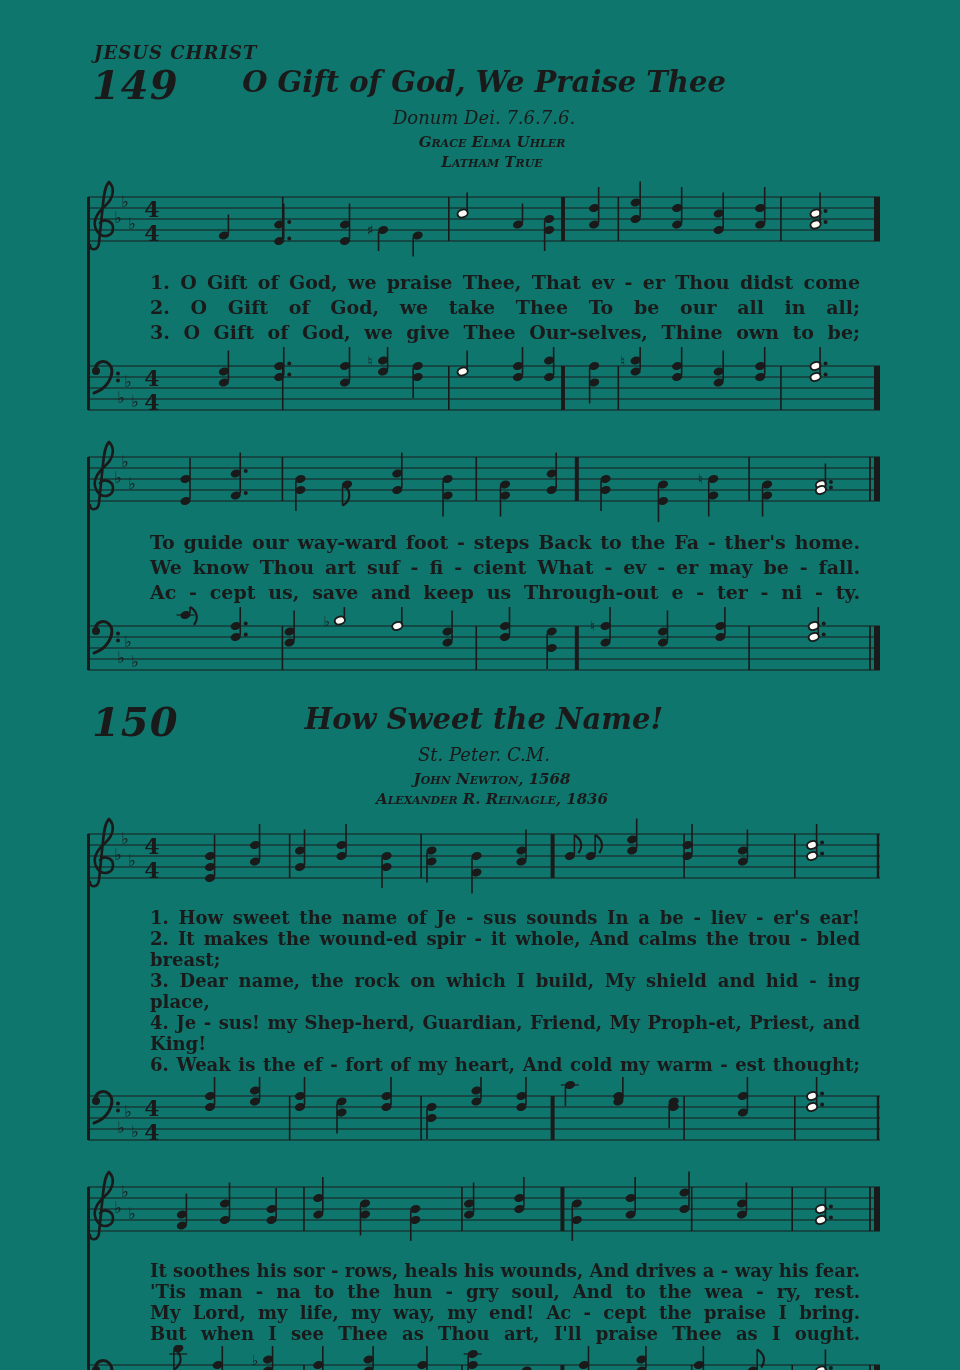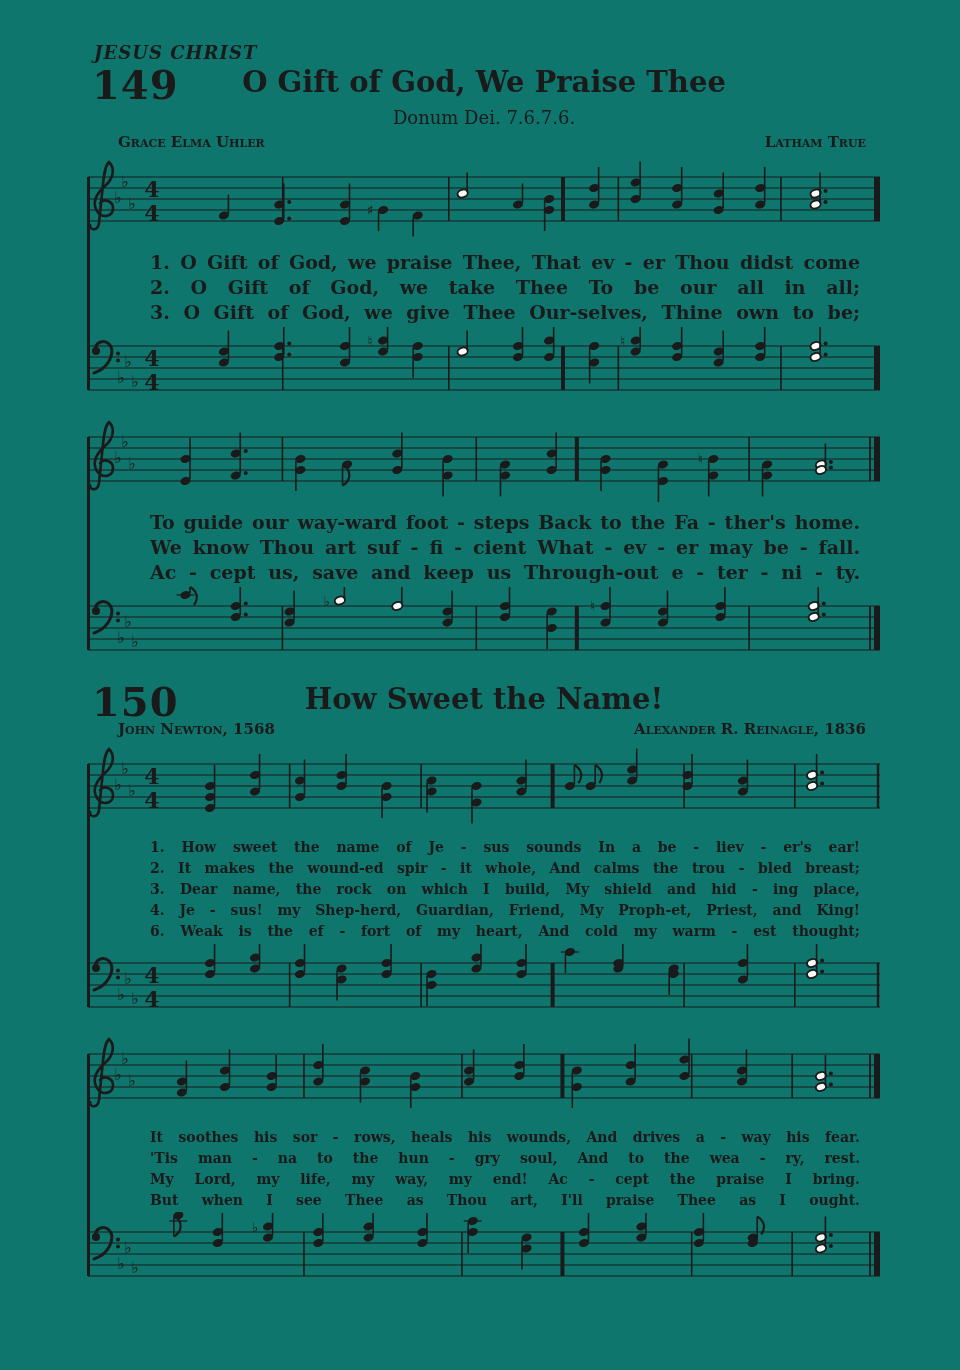--- a/index.html
+++ b/index.html
@@ -3,33 +3,33 @@
 <meta charset="utf-8">
 <style>
   html,body{margin:0;padding:0;background:#e8e6e1;}
   .page{
     width:960px;height:1370px;margin:0 auto;box-sizing:border-box;
     background:#0f766e;color:#1a1a1a;
     font-family:"DejaVu Serif",serif;
     padding:38px 80px 0 88px;position:relative;overflow:hidden;
   }
   .category{font-style:italic;font-weight:bold;font-size:18px;letter-spacing:1px;margin:4px 0 0 6px;}
-  .hymn-header{position:relative;text-align:center;}
+  .hymn-header{position:relative;text-align:center;font-style:italic;}
   .hymn-number{position:absolute;left:4px;top:-4px;font-size:40px;font-weight:bold;letter-spacing:1px;}
   .hymn-title{font-size:29px;font-weight:bold;margin:2px 0 0;line-height:34px;}
   .hymn-meter{font-size:18px;margin-top:8px;line-height:22px;}
   .authors{display:flex;justify-content:space-between;font-variant:small-caps;font-weight:bold;
-           font-size:15px;margin:3px 14px 0 30px;line-height:20px;}
+           font-size:15px;margin:3px 14px 0 30px;line-height:20px;flex-direction:column;}
   .system{position:relative;margin-top:5px;}
   .sysline{position:absolute;left:-1px;top:20px;bottom:22px;width:3px;background:#1a1a1a;}
   .staff-svg{display:block;width:792px;height:86px;}
   .lyrics{margin:7px 20px 1px 62px;}
   .lyric-line{text-align:justify;text-align-last:justify;font-weight:bold;}
   .l3 .lyric-line{font-size:19px;line-height:25px;}
-  .l5 .lyric-line{font-size:14px;line-height:21px;}
+  .l5 .lyric-line{font-size:18px;line-height:21px;}
   .hymn-150{margin-top:10px;}
   svg text{font-family:"DejaVu Serif",serif;}
 </style>
 </head>
 <body>
 
 <div class="page">
 
   <div class="category">JESUS CHRIST</div>
 
@@ -312,20 +312,21 @@
           <circle cx="735.74" cy="28.5" r="2" fill="#1a1a1a"></circle>
           <line x1="730.24" y1="29" x2="730.24" y2="1" stroke="#1a1a1a" stroke-width="1.6"></line>
         </svg>
     </div>
   </section>
 
   <section class="hymn-150">
     <div class="hymn-header">
       <div class="hymn-number">150</div>
       <div class="hymn-title">How Sweet the Name!</div>
+      <div class="hymn-meter">St. Peter. C.M.</div>
       <div class="authors">
         <span>John Newton, 1568</span>
         <span>Alexander R. Reinagle, 1836</span>
       </div>
     </div>
 
     <div class="system">
       <div class="sysline"></div>
       <svg class="staff-svg" viewBox="0 0 792 86">
           <line x1="0" y1="20" x2="792" y2="20" stroke="#1a1a1a" stroke-width="1.1"></line>

